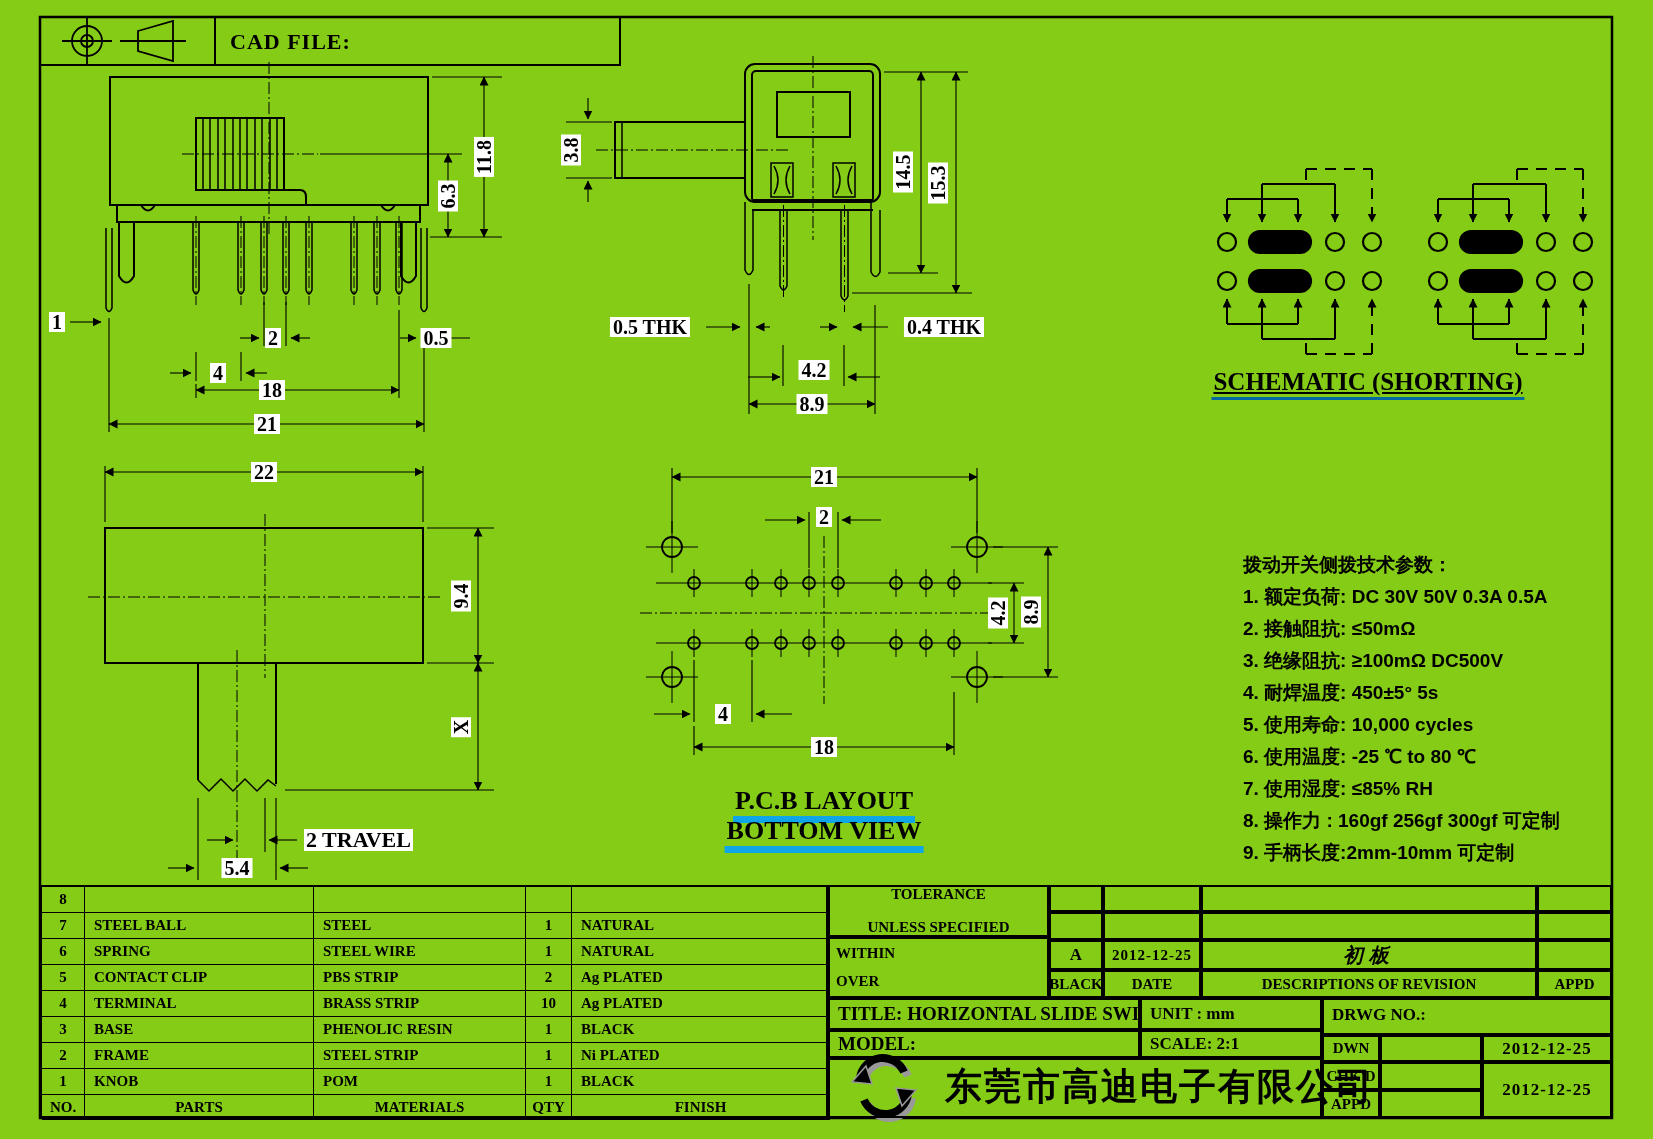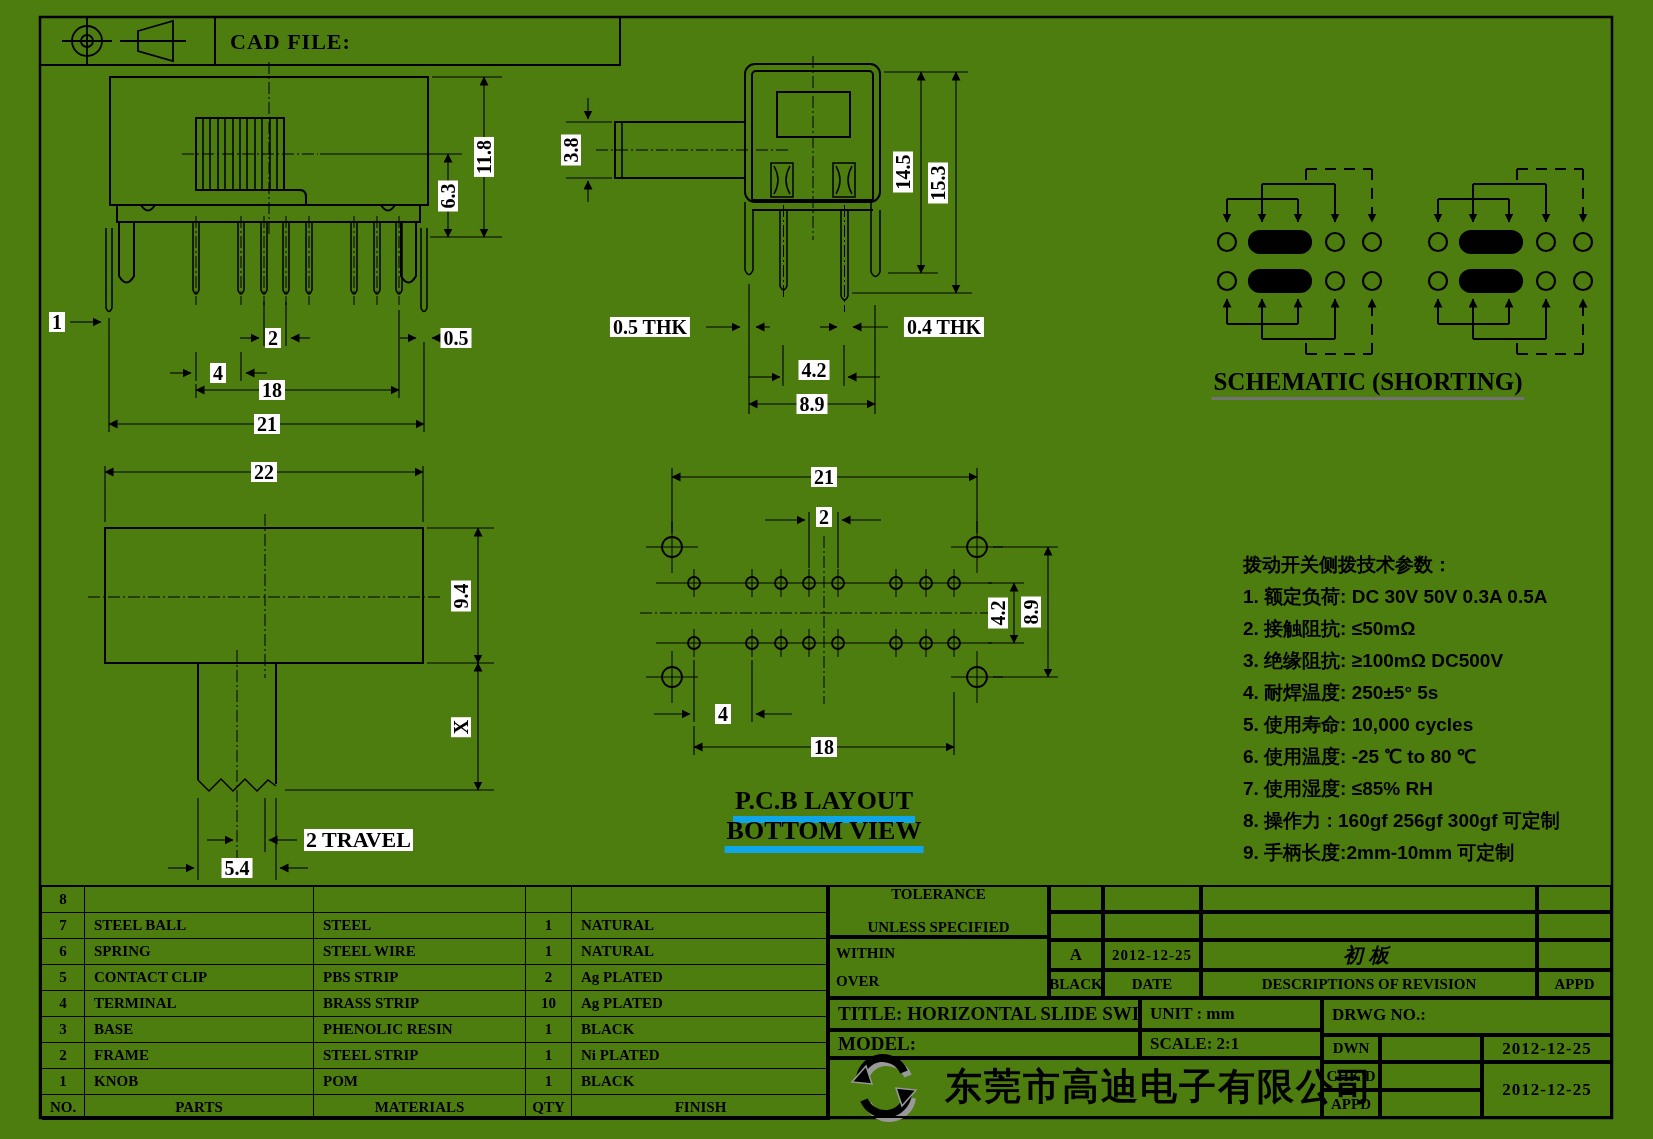--- a/index.html
+++ b/index.html
@@ -1,28 +1,28 @@
 <!DOCTYPE html>
 <html><head>
 <meta charset="utf-8">
 <style>
   html,body{margin:0;padding:0;background:#e8e8e8;}
-  .sheet{position:relative;width:1653px;height:1139px;background:#4d7c0f;overflow:hidden;
+  .sheet{position:relative;width:1653px;height:1139px;background:#84cc16;overflow:hidden;
          font-family:"Liberation Serif",serif;color:#000;}
   .lines{position:absolute;left:0;top:0;width:1653px;height:1139px;}
   .dim{position:absolute;transform:translate(-50%,-50%);font:bold 20px "Liberation Serif",serif;
        background:#fff;padding:0 3px;white-space:nowrap;line-height:1;}
   .vdim{position:absolute;transform:translate(-50%,-50%) rotate(-90deg);font:bold 20px "Liberation Serif",serif;
        background:#fff;padding:0 3px;white-space:nowrap;line-height:1;}
   .dimL{position:absolute;transform:translate(0,-50%);font:bold 22px "Liberation Serif",serif;
        background:#fff;padding:0 2px;white-space:nowrap;line-height:1;}
   .vtitle{position:absolute;transform:translate(-50%,-50%);font:bold 26px "Liberation Serif",serif;white-space:nowrap;}
   .vtitle span{border-bottom:7px solid #0ea5e9;padding:0 2px 1px 2px;}
   .schtitle{position:absolute;transform:translate(-50%,-50%);font:bold 25px "Liberation Serif",serif;white-space:nowrap;}
-  .schtitle span{border-bottom:3px solid #737373;padding:0 2px 2px 2px;}
+  .schtitle span{border-bottom:3px solid #0369a1;padding:0 2px 2px 2px;text-decoration:underline;}
   .hdr-label{position:absolute;transform:translate(0,-50%);font:bold 22px "Liberation Serif",serif;white-space:nowrap;letter-spacing:1px;}
   .params{position:absolute;left:1243px;top:549px;width:368px;font:bold 19px "Liberation Sans",sans-serif;
           line-height:32px;white-space:nowrap;}
   .cell{position:absolute;border:2px solid #000;box-sizing:border-box;display:flex;align-items:center;
         justify-content:center;font:bold 15px "Liberation Serif",serif;white-space:nowrap;overflow:hidden;}
   .cell.left{justify-content:flex-start;padding-left:8px;}
   .cell.big{font:bold 19px "Liberation Serif",serif;}
   .cell.med{font:bold 17px "Liberation Serif",serif;}
   .cell.date{font:bold 17px "Liberation Serif",serif;letter-spacing:1px;}
   .tol{flex-direction:column;justify-content:center;gap:16px;}
@@ -273,21 +273,21 @@
       </g>
       <path d="M866,1066 L852,1082 L872,1084 Z" fill="#000" stroke="#999" stroke-width="1.5"></path>
       <path d="M902,1106 L916,1090 L896,1088 Z" fill="#000" stroke="#999" stroke-width="1.5"></path>
     </g>
   </svg>
 
   <div class="hdr-label" style="left:230px;top:42px;">CAD FILE:</div>
 
   <div class="dim" style="left:57px;top:322px;">1</div>
   <div class="dim" style="left:273px;top:338px;">2</div>
-  <div class="dim" style="left:456px;top:338px;">0.5</div>
+  <div class="dim" style="left:436px;top:338px;">0.5</div>
   <div class="dim" style="left:218px;top:373px;">4</div>
   <div class="dim" style="left:272px;top:390px;">18</div>
   <div class="dim" style="left:267px;top:424px;">21</div>
   <div class="vdim" style="left:448px;top:196px;">6.3</div>
   <div class="vdim" style="left:484px;top:157px;">11.8</div>
 
   <div class="vdim" style="left:571px;top:150px;">3.8</div>
   <div class="vdim" style="left:903px;top:172px;">14.5</div>
   <div class="vdim" style="left:938px;top:183px;">15.3</div>
   <div class="dim" style="left:650px;top:327px;">0.5 THK</div>
@@ -310,21 +310,21 @@
 
   <div class="vtitle" style="left:824px;top:801px;"><span>P.C.B LAYOUT</span></div>
   <div class="vtitle" style="left:824px;top:831px;"><span>BOTTOM VIEW</span></div>
   <div class="schtitle" style="left:1368px;top:382px;"><span>SCHEMATIC (SHORTING)</span></div>
 
   <div class="params">
     <div>拨动开关侧拨技术参数：</div>
     <div>1. 额定负荷: DC 30V   50V   0.3A   0.5A</div>
     <div>2. 接触阻抗: ≤50mΩ</div>
     <div>3. 绝缘阻抗: ≥100mΩ  DC500V</div>
-    <div>4. 耐焊温度: 250±5°  5s</div>
+    <div>4. 耐焊温度: 450±5°  5s</div>
     <div>5. 使用寿命: 10,000 cycles</div>
     <div>6. 使用温度: -25 ℃  to 80 ℃</div>
     <div>7. 使用湿度: ≤85% RH</div>
     <div>8. 操作力 : 160gf   256gf   300gf  可定制</div>
     <div>9. 手柄长度:2mm-10mm  可定制</div>
   </div>
 
   <div class="ptable">
     <div class="pt c">8</div>
     <div class="pt l"></div>

